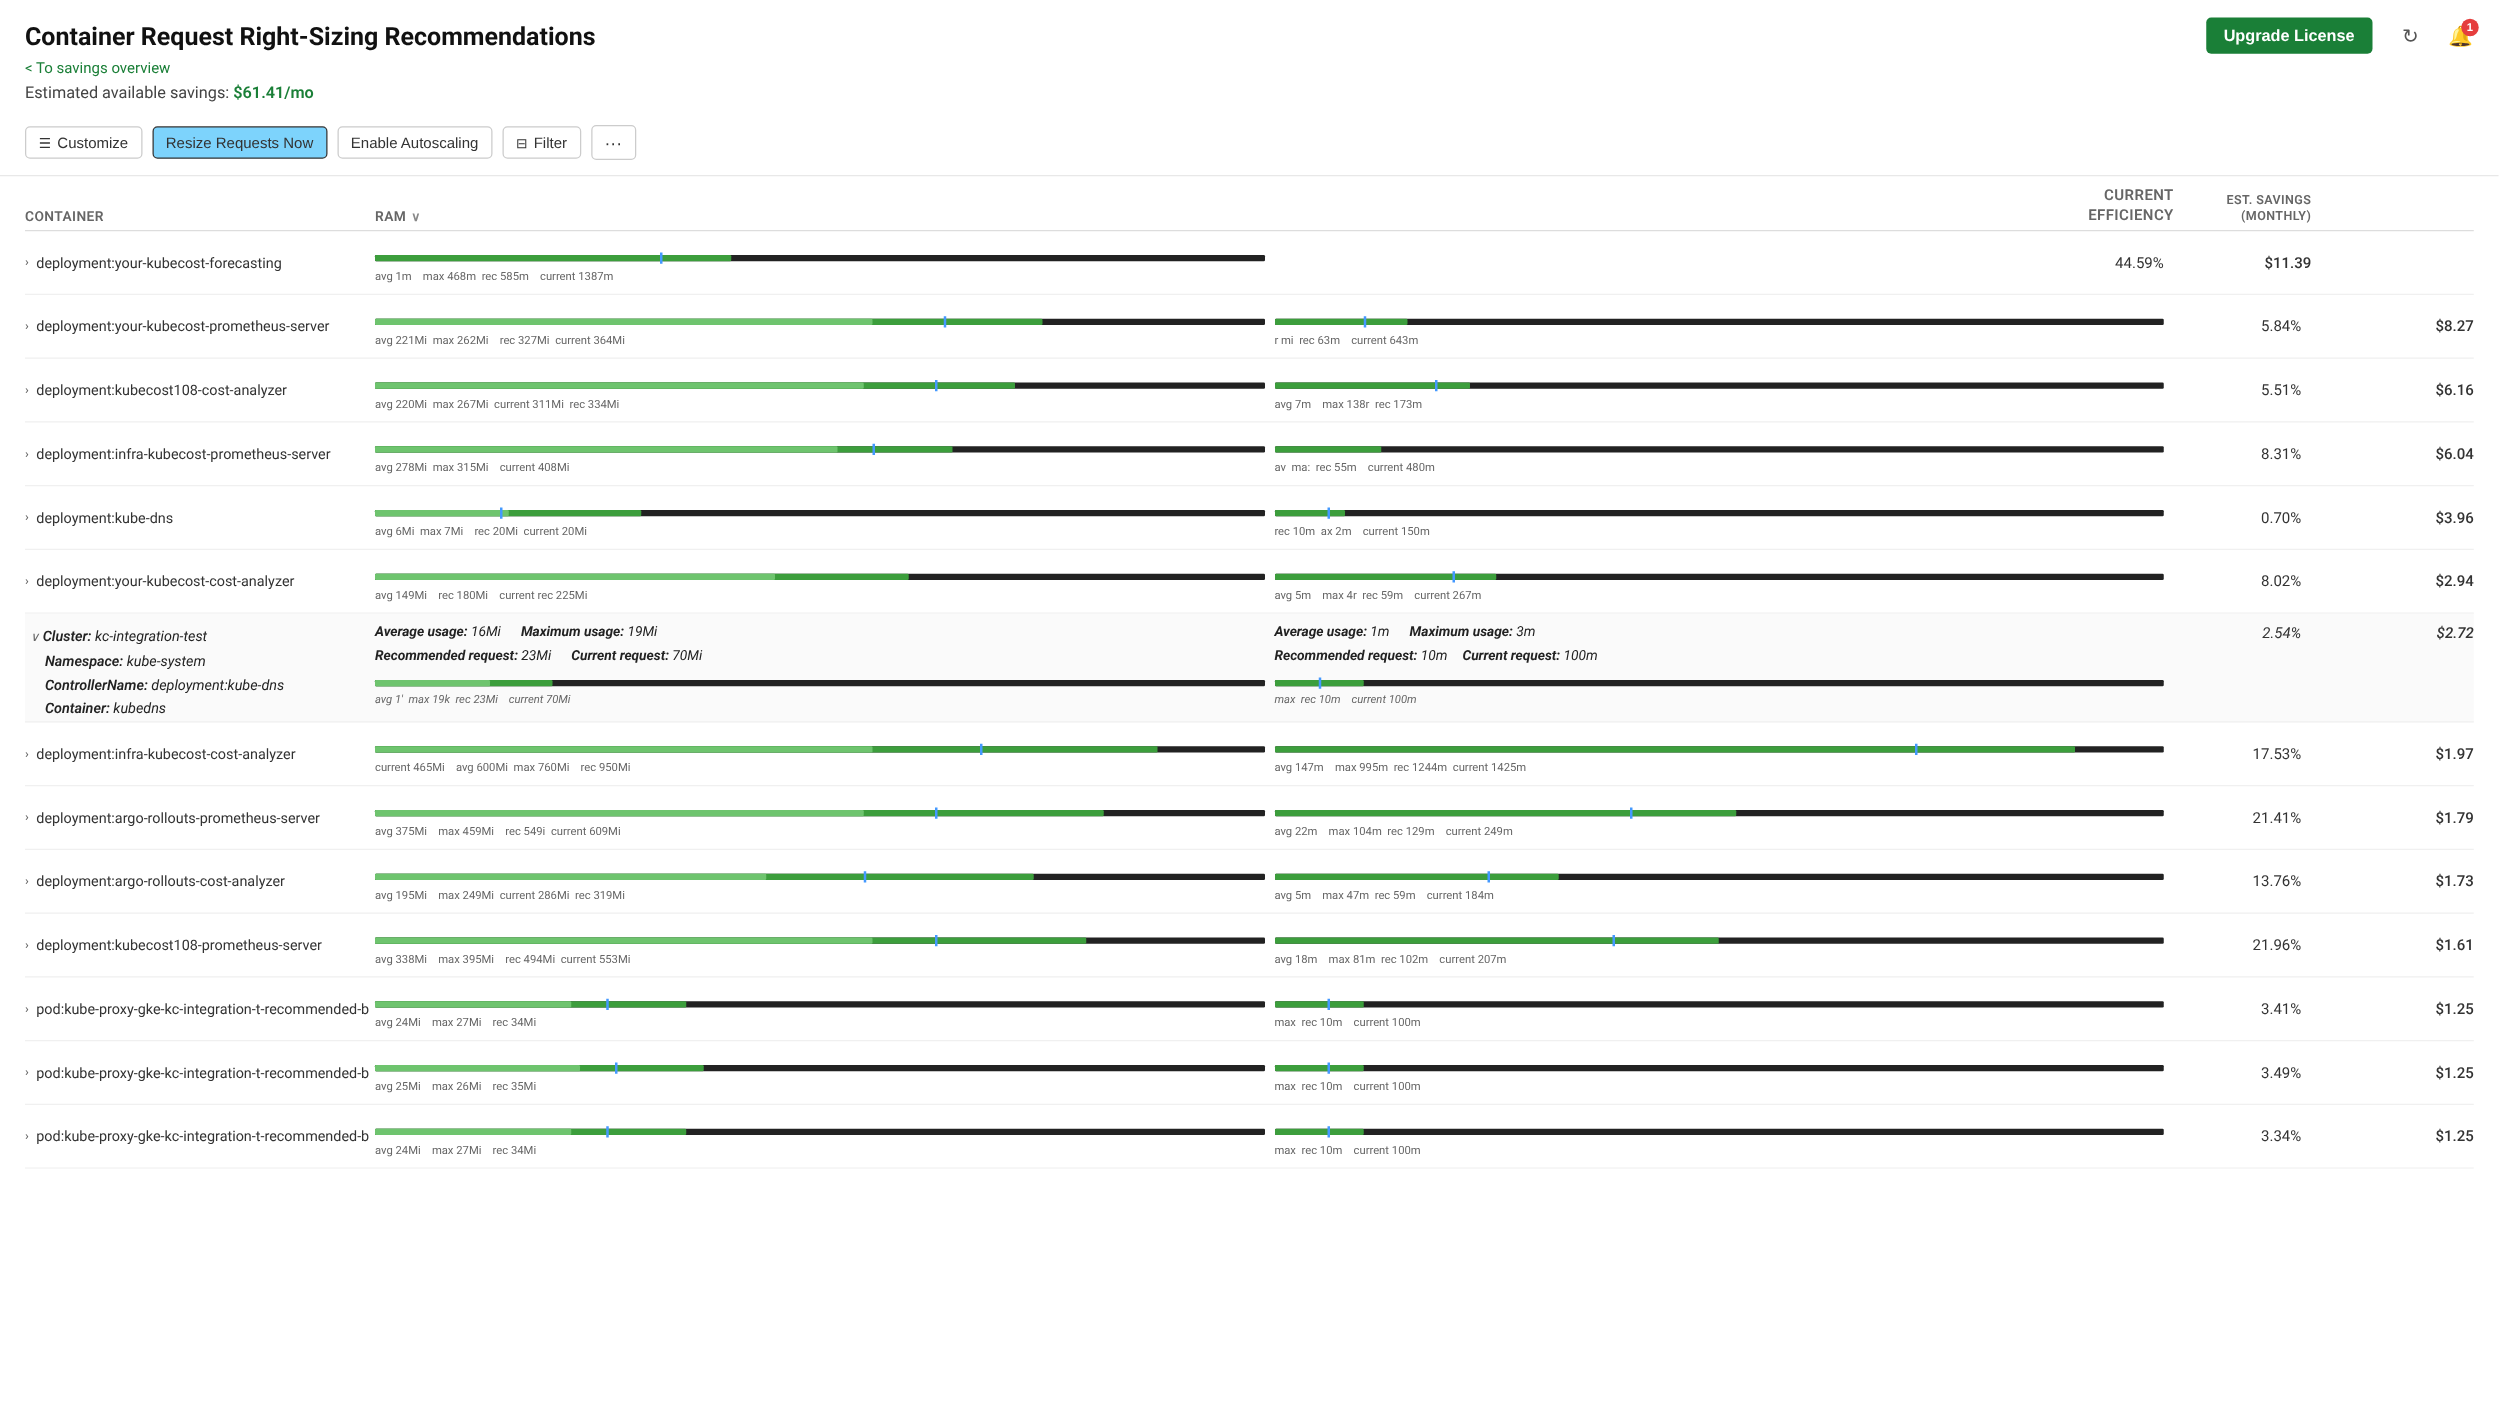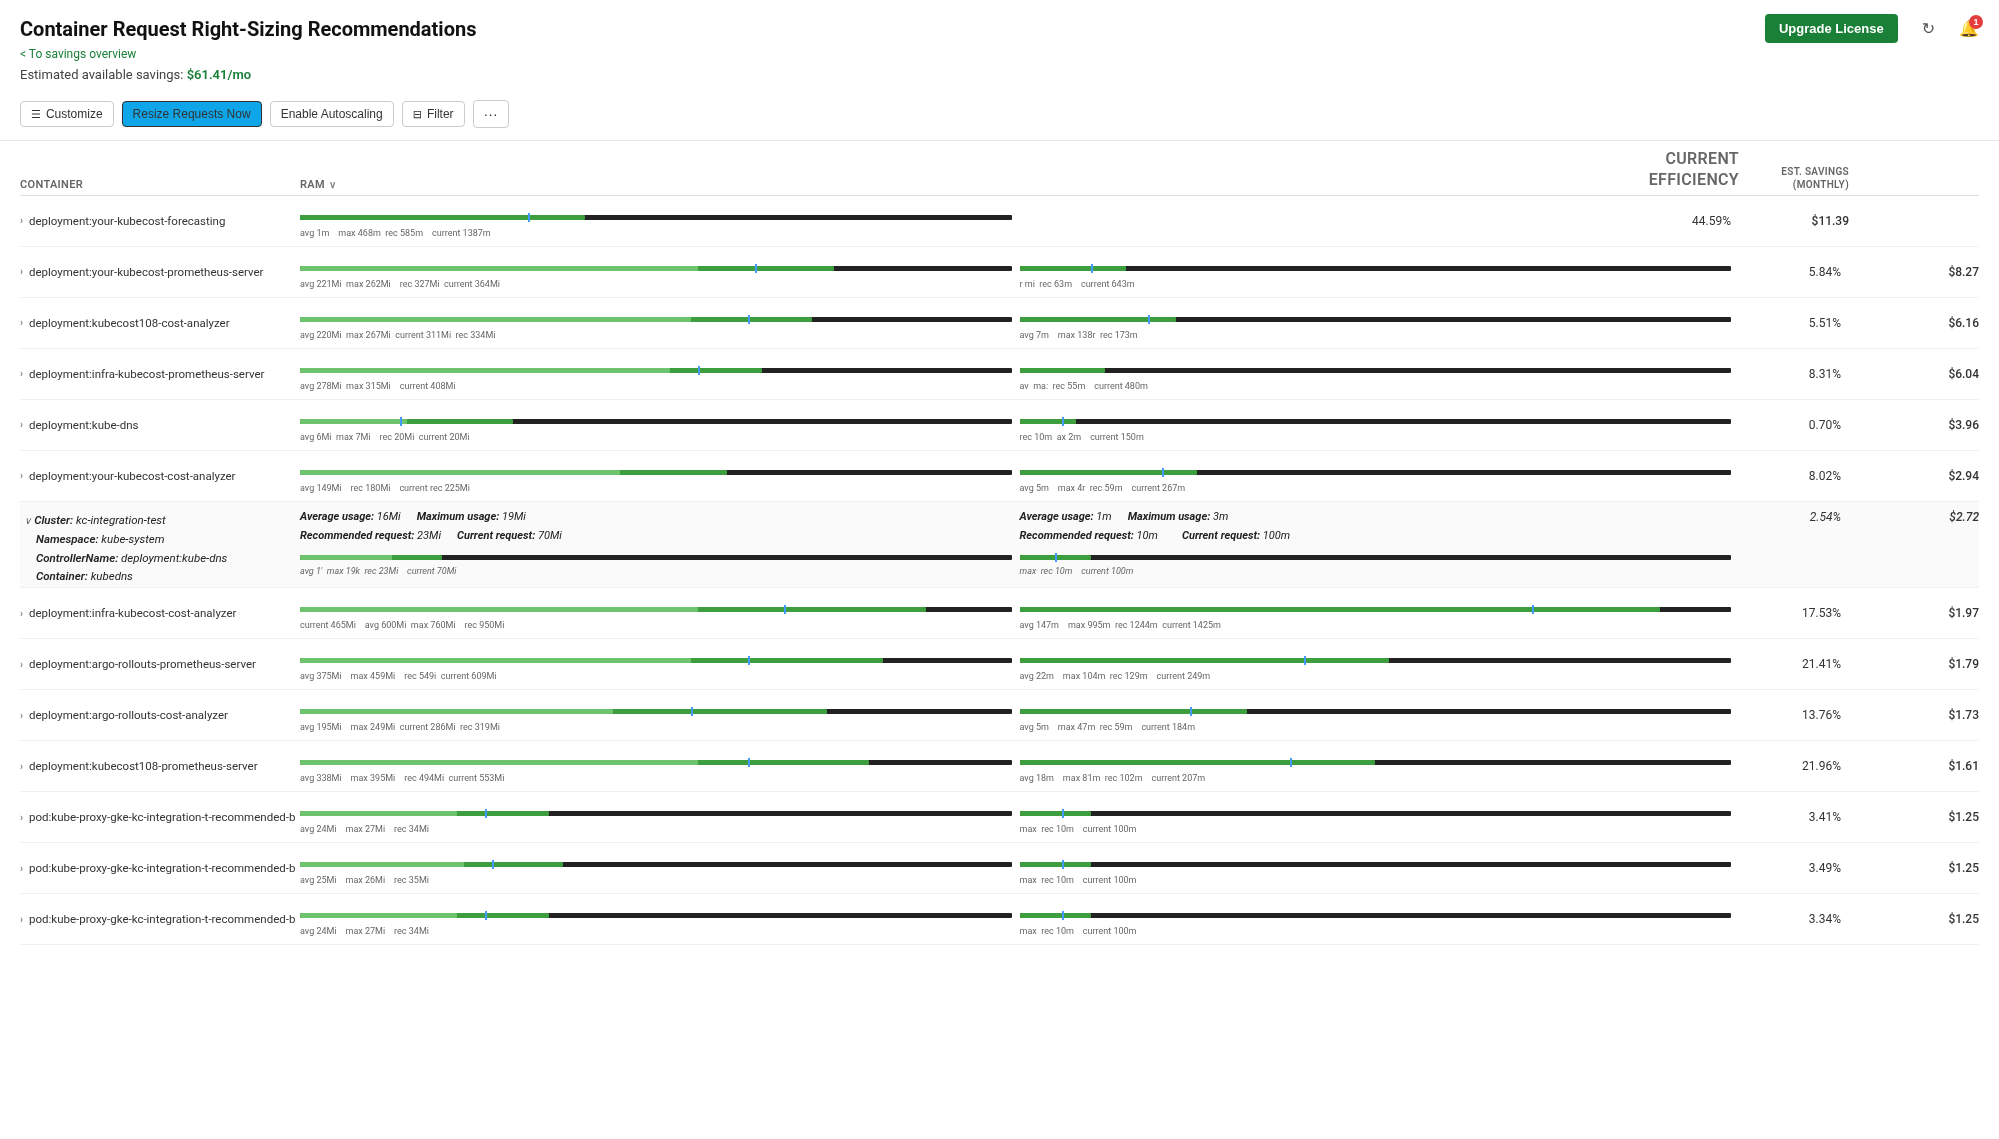--- a/index.html
+++ b/index.html
@@ -12,21 +12,21 @@
     .icon-btn { background: none; border: none; cursor: pointer; color: #555; font-size: 16px; position: relative; }
     .badge { position: absolute; top: -4px; right: -4px; background: #e53e3e; color: #fff; border-radius: 50%; width: 14px; height: 14px; font-size: 9px; display: flex; align-items: center; justify-content: center; font-weight: 700; }
 
     .breadcrumb { padding: 4px 20px; font-size: 12px; color: #1a7f37; cursor: pointer; }
     .breadcrumb::before { content: '< '; }
     .savings-line { padding: 2px 20px 10px 20px; font-size: 13px; color: #444; }
     .savings-amount { color: #1a7f37; font-weight: 600; }
 
     .toolbar { display: flex; align-items: center; gap: 8px; padding: 8px 20px 12px 20px; border-bottom: 1px solid #e8e8e8; }
     .toolbar-btn { display: flex; align-items: center; gap: 5px; border: 1px solid #ccc; background: #fff; border-radius: 4px; padding: 5px 10px; font-size: 12px; cursor: pointer; color: #333; }
-    .toolbar-btn.primary { background: #0ea5e9; border-color: #333; font-weight: 500; align-items: flex-end; }
+    .toolbar-btn.primary { background: #7dd3fc; border-color: #333; font-weight: 500; align-items: flex-end; }
     .toolbar-btn .btn-icon { font-size: 11px; }
     .more-btn { border: 1px solid #ccc; background: #fff; border-radius: 4px; padding: 5px 10px; cursor: pointer; color: #333; font-size: 14px; }
 
     .table-container { padding: 0 20px; }
     .table-header { display: grid; grid-template-columns: 280px 1fr 1fr 110px 130px; align-items: end; padding: 8px 0 4px 0; border-bottom: 1px solid #ddd; font-size: 11px; font-weight: 600; color: #666; text-transform: uppercase; letter-spacing: 0.03em; }
     .col-container { }
     .col-ram { display: flex; align-items: center; gap: 4px; }
     .col-efficiency { text-align: right; }
     .col-savings { text-align: right; }
     .sort-arrow { font-size: 10px; color: #888; }
@@ -89,21 +89,21 @@
   </button>
 </div>
 
 <div class="table-container">
   <div class="table-header">
     <div class="col-container">Container</div>
     <div class="col-ram">
       <span>RAM</span>
       <span class="sort-arrow">∨</span>
     </div>
-    <div class="col-efficiency" style="font-size:16px;line-height:1.3;">CURRENT<br>EFFICIENCY</div>
+    <div class="col-efficiency" style="font-size:12px;line-height:1.3;">CURRENT<br>EFFICIENCY</div>
     <div class="col-savings" style="font-size:10px;line-height:1.3;">EST. SAVINGS<br>(MONTHLY)</div>
   </div>
 
   <div class="table-row">
     <div class="row-name">
       <span class="chevron">›</span>
       <span class="row-name-text">deployment:your-kubecost-forecasting</span>
     </div>
     <div class="bar-cell">
       <div style="position:relative;height:20px;margin-top:4px;">
@@ -300,21 +300,21 @@
         </div>
         <div style="font-size:9px;color:#666;">
           <span>avg 1'&nbsp;&nbsp;max 19k&nbsp;&nbsp;rec 23Mi&nbsp;&nbsp;&nbsp;&nbsp;current 70Mi</span>
         </div>
       </div>
       <div style="padding-right:8px;">
         <div style="font-size:11px;display:flex;gap:16px;margin-bottom:6px;">
           <span><span style="font-weight:700;">Average usage:</span> <span>1m</span></span>
           <span><span style="font-weight:700;">Maximum usage:</span> <span>3m</span></span>
         </div>
-        <div style="font-size:11px;display:flex;gap:24px;margin-bottom:6px;">
+        <div style="font-size:11px;display:flex;gap:12px;margin-bottom:6px;">
           <span><span style="font-weight:700;">Recommended request:</span> <span>10m</span></span>
           <span><span style="font-weight:700;">Current request:</span> <span>100m</span></span>
         </div>
         <div style="position:relative;height:18px;margin-top:2px;">
           <div style="position:absolute;bottom:6px;left:0;right:0;height:5px;background:#222;border-radius:1px;"></div>
           <div style="position:absolute;bottom:6px;left:0;width:10%;height:5px;background:#3c9e3c;border-radius:1px;"></div>
           <div style="position:absolute;bottom:4px;left:5%;width:2px;height:9px;background:#4499ff;"></div>
         </div>
         <div style="font-size:9px;color:#666;">
           <span>max&nbsp;&nbsp;rec 10m&nbsp;&nbsp;&nbsp;&nbsp;current 100m</span>

